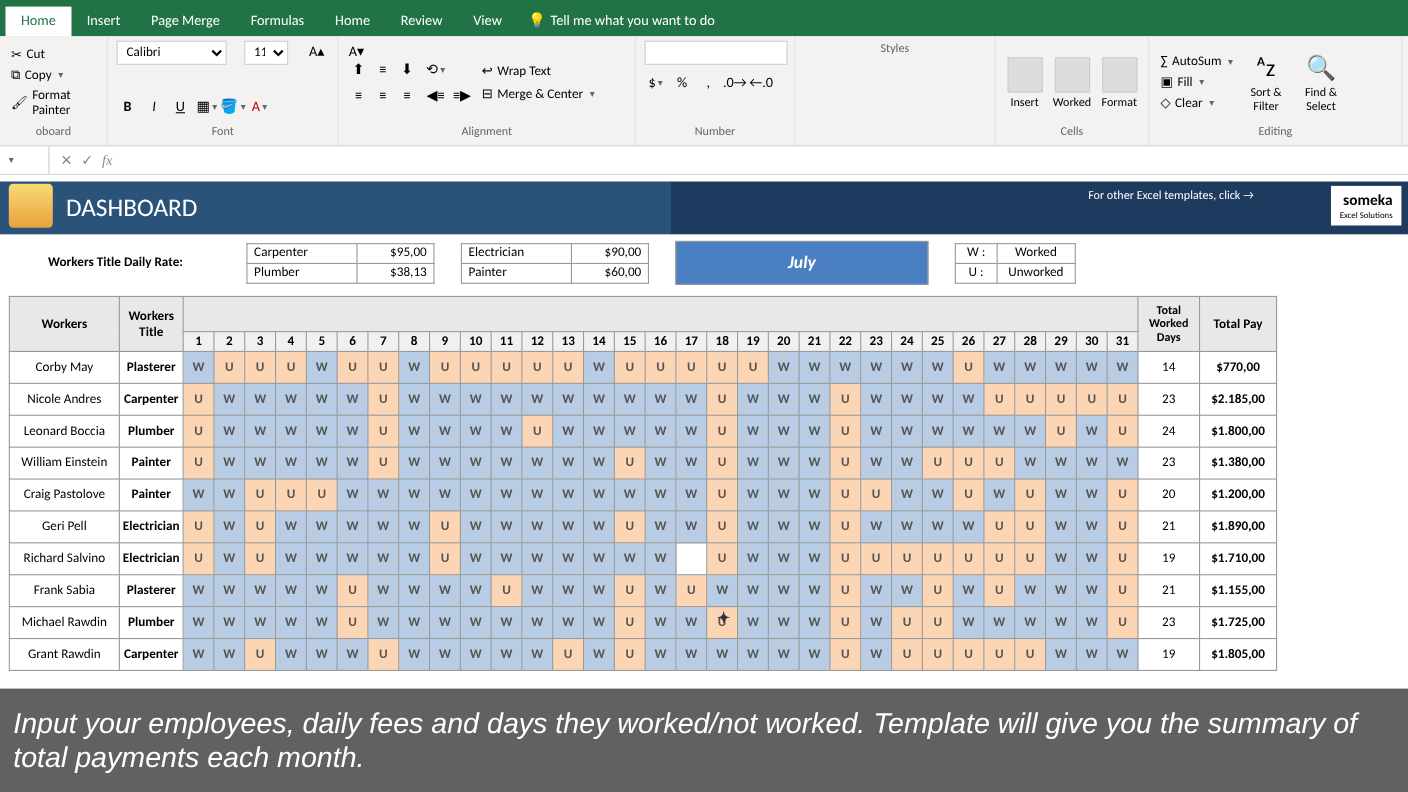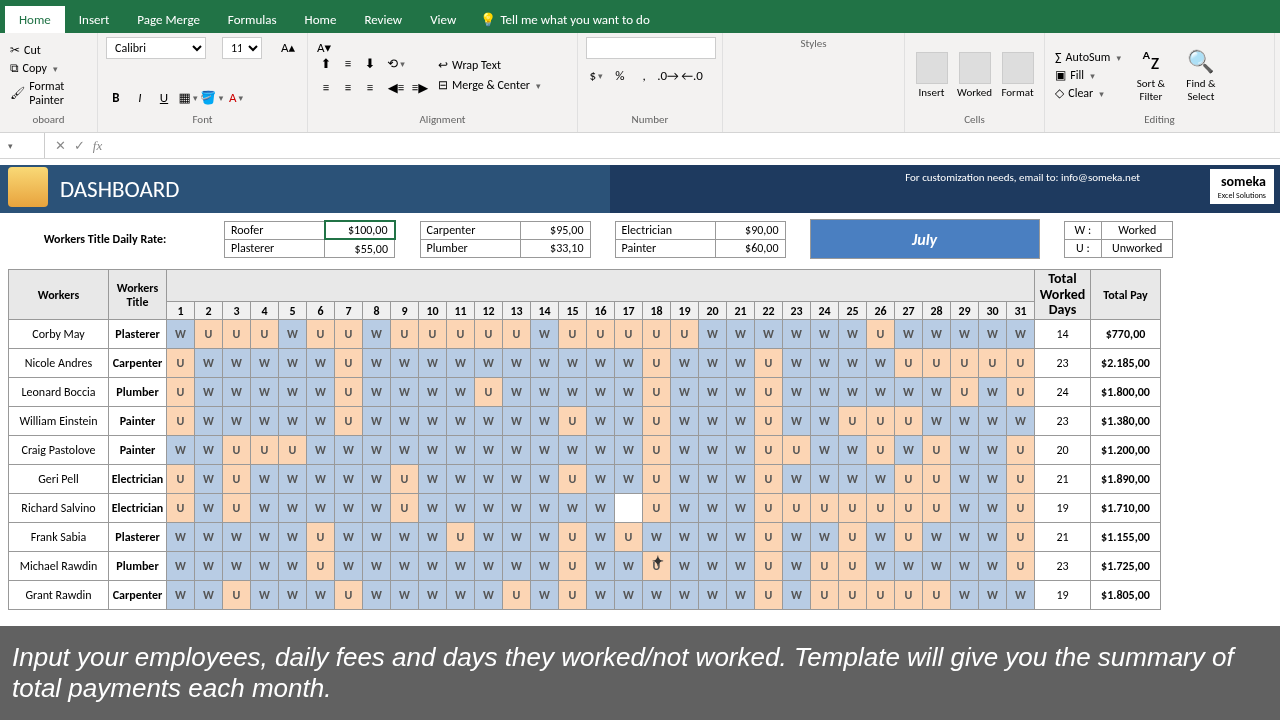--- a/index.html
+++ b/index.html
@@ -43,21 +43,21 @@
 .rate-table td:last-child{width:70px;text-align:right}
 .month-btn{background:#4a7fc1;color:#fff;font-style:italic;font-size:16px;font-weight:bold;width:230px;height:40px;display:flex;align-items:center;justify-content:center;border:1px solid #999}
 .legend-table{border-collapse:collapse;font-size:12px}
 .legend-table td{border:1px solid #999;padding:1px 10px;height:18px;text-align:center}
 .main-table{border-collapse:collapse;font-size:12px;margin:4px 0 0 8px}
 .main-table th,.main-table td{border:1px solid #999;padding:0;text-align:center}
 .hdr{background:#e8e8e8;font-weight:bold}
 .workers-hdr{width:100px;height:50px}
 .title-hdr{width:58px}
 .day-hdr{width:28px;height:18px;font-weight:bold;background:#f0f0f0}
-.tot-hdr{width:56px;font-size:14px;line-height:1.1}
+.tot-hdr{width:56px;font-size:11px;line-height:1.1}
 .pay-hdr{width:70px}
 .name-cell{text-align:left;padding:0 4px;height:29px;background:#fff}
 .title-cell{text-align:left;padding:0 4px;font-weight:bold;background:#fff}
 .wcell{background:#b8cce4;font-weight:bold;color:#555}
 .ucell{background:#fcd5b4;font-weight:bold;color:#555}
 .tot-cell{background:#fff;text-align:center}
 .pay-cell{background:#fff;text-align:right;padding:0 4px;font-weight:bold}
 .cursor-plus{position:absolute;font-size:14px;color:#333;font-weight:bold}
 .caption{position:absolute;bottom:0;left:0;right:0;background:rgba(80,80,80,0.9);color:#fff;font-size:26px;padding:16px 12px;font-family:Arial,sans-serif;font-style:italic}
 .drop{font-size:9px;color:#666;margin-left:2px}
@@ -241,48 +241,36 @@
   </div>
 </div>
 
 <div class="sheet">
   <div class="dash-header">
     <div class="dash-left">
       <div class="dash-icon"></div>
       <div style="font-size:23px;font-weight:normal">DASHBOARD</div>
     </div>
     <div class="dash-right">
-      <div>For customization needs, email to: info@someka.net</div>
+      <div>For other Excel templates, click →</div>
       <div class="someka"><span>someka</span><small>Excel Solutions</small></div>
     </div>
   </div>
 
   <div class="rates-row">
     <div class="rate-label">Workers Title Daily Rate:</div>
-    <table class="rate-table">
-        <tbody>
-          <tr>
-            <td>Roofer</td>
-            <td class="sel">$100,00</td>
-          </tr>
-          <tr>
-            <td>Plasterer</td>
-            <td>$55,00</td>
-          </tr>
-        </tbody>
-      </table>
     <table class="rate-table">
         <tbody>
           <tr>
             <td>Carpenter</td>
             <td>$95,00</td>
           </tr>
           <tr>
             <td>Plumber</td>
-            <td>$33,10</td>
+            <td>$38,13</td>
           </tr>
         </tbody>
       </table>
     <table class="rate-table">
         <tbody>
           <tr>
             <td>Electrician</td>
             <td>$90,00</td>
           </tr>
           <tr>

